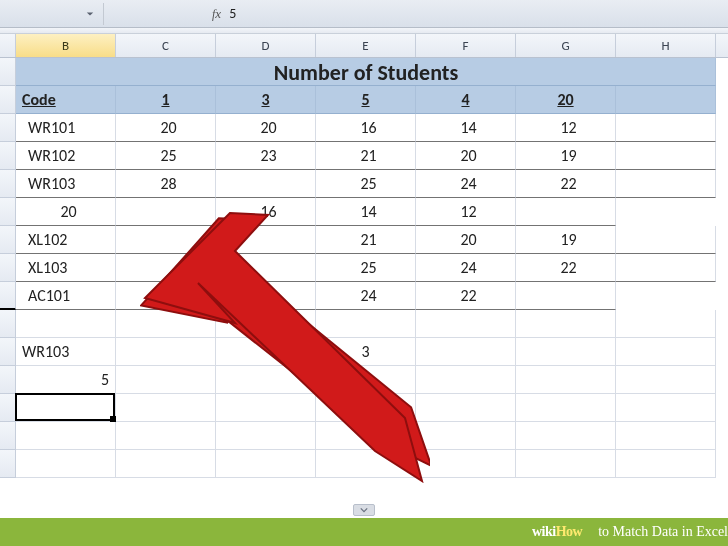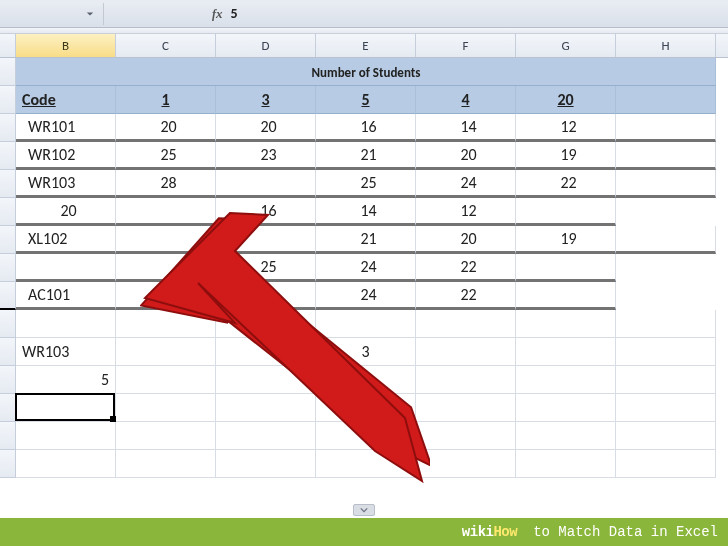--- a/index.html
+++ b/index.html
@@ -18,21 +18,21 @@
     width: 104px; height: 22px; margin-left: 0;
     display: flex; align-items: center; justify-content: flex-end;
     border-right: 1px solid #c3c9d2;
     padding-right: 6px;
   }
   .dropdown-btn {
     width: 14px; height: 14px; margin-left: 4px;
     display: inline-flex; align-items: center; justify-content: center;
   }
   .dropdown-btn svg { width: 8px; height: 8px; }
-  .fx-wrap { display: flex; align-items: center; margin-left: 108px; font-weight: bold; }
+  .fx-wrap { display: flex; align-items: center; margin-left: 108px; }
   .fx-label { font-style: italic; font-family: "Times New Roman", serif; font-size: 14px; color: #555; margin-right: 8px; }
   .fx-label .f { font-size: 12px; }
   .fx-label .x { font-size: 13px; }
   .formula-input { font-size: 14px; color: #222; }
 
   .small-ribbon {
     height: 6px;
     background: linear-gradient(#f2f5f9, #e6eaf1);
     border-bottom: 1px solid #c9d0da;
   }
@@ -90,23 +90,23 @@
   }
   .cell.num { justify-content: center; }
   .cell.text { justify-content: flex-start; }
   .cell.bold { font-weight: bold; }
   .cell.header-row { background: #b7cce4; border-bottom: 1px solid #95b0cf; border-right: 1px solid #aac0da; text-decoration: underline; }
   .merged-title {
     position: absolute;
     left: 16px; top: 0;
     width: 700px; height: 28px;
     display: flex; align-items: center; justify-content: center;
-    font-weight: bold; font-size: 13px; color: #222;
-  }
-  .row.data .cell { border-bottom: 3px solid #737373; padding-left: 12px; }
+    font-weight: bold; font-size: 22px; color: #222;
+  }
+  .row.data .cell { border-bottom: 1px solid #737373; padding-left: 12px; }
   .row.data .cell:first-of-type { color: #222; }
   .thick-bottom .cell { border-bottom: 2px solid #000; }
 
   
   .active-cell-box {
     position: absolute;
     border: 2px solid #000;
     pointer-events: none;
   }
   .active-cell-handle {
@@ -123,23 +123,22 @@
     width: 290px; height: 280px;
     pointer-events: none;
   }
 
   
   .footer {
     position: absolute;
     left: 0; bottom: 0; width: 728px; height: 28px;
     background: #8bb63c;
     display: flex; align-items: center; justify-content: flex-end;
-    padding-right: 10px;
     color: #fff;
-    font-family: Liberation Mono, monospace;
+    font-family: Liberation Serif, serif;
     font-size: 14px;
   }
   .footer .wiki { font-weight: bold; letter-spacing: -0.5px; }
   .footer .wiki .w { color: #fff; }
   .footer .how { color: #fee96f; font-weight: bold; }
   .footer .title-text { margin-left: 16px; font-weight: normal; }
 
   .scroll-hint {
     position: absolute;
     left: 50%; transform: translateX(-50%);
@@ -259,20 +258,21 @@
       <div class="cell text">XL102</div>
       <div class="cell num"></div>
       <div class="cell num"></div>
       <div class="cell num">21</div>
       <div class="cell num">20</div>
       <div class="cell num">19</div>
       <div class="cell"></div>
     </div>
     <div class="row data">
         <div class="rh"></div>
+      <div class="cell text">XL103</div>
       <div class="cell num"></div>
       <div class="cell num"></div>
       <div class="cell num">25</div>
       <div class="cell num">24</div>
       <div class="cell num">22</div>
       <div class="cell"></div>
     </div>
     <div class="row data thick-bottom">
         <div class="rh" style="border-bottom:2px solid #000;"></div>
       <div class="cell text">AC101</div>

